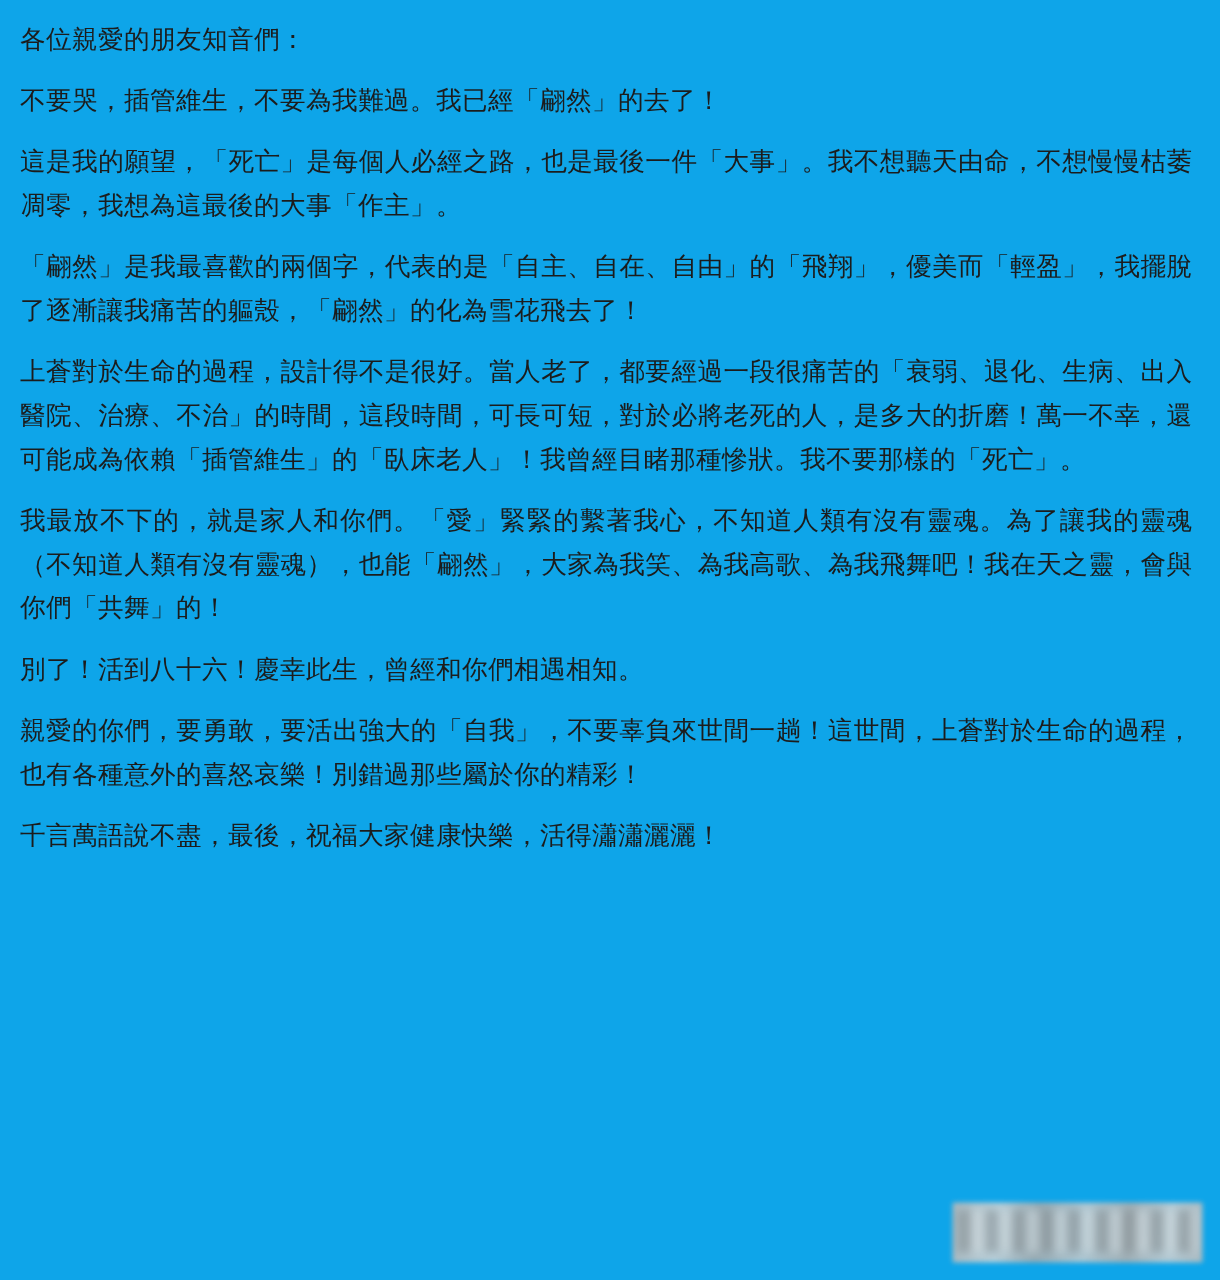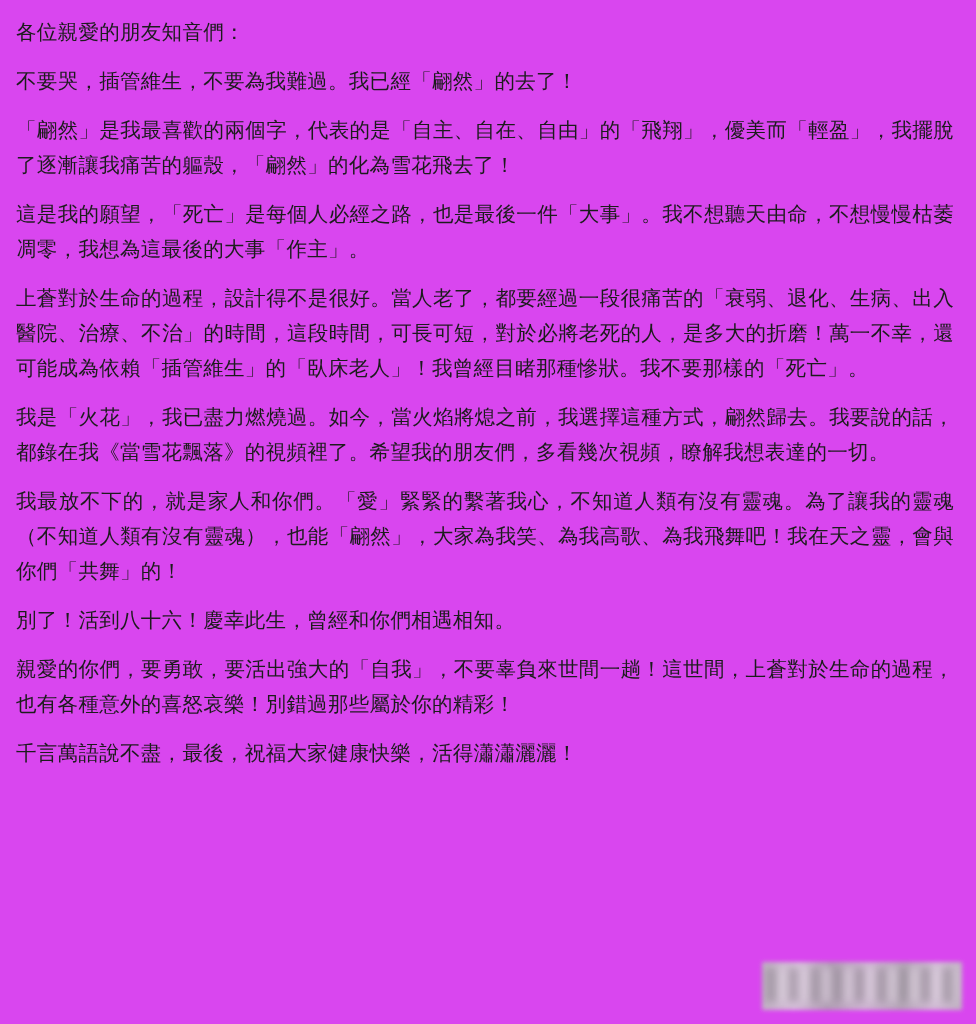--- a/index.html
+++ b/index.html
@@ -11,21 +11,21 @@
     width: 976px;
     height: 1024px;
     overflow: hidden;
     font-family: "Liberation Sans", "DejaVu Sans", sans-serif;
     color: #1c1c1c;
   }
   .page {
     position: relative;
     width: 976px;
     height: 1024px;
-    background: #d946ef;
+    background: #0ea5e9;
     box-sizing: border-box;
     padding: 14px 22px 0 16px;
   }
   .letter {
     display: block;
   }
   .para {
     font-size: 20.5px;
     line-height: 35px;
     letter-spacing: 0.3px;
@@ -65,24 +65,23 @@
     filter: blur(3px);
   }
 </style>
 </head>
 <body>
 
 <div class="page">
   <article class="letter">
     <p class="para">各位親愛的朋友知音們：</p>
     <p class="para">不要哭，插管維生，不要為我難過。我已經「翩然」的去了！</p>
+    <p class="para">這是我的願望，「死亡」是每個人必經之路，也是最後一件「大事」。我不想聽天由命，不想慢慢枯萎凋零，我想為這最後的大事「作主」。</p>
     <p class="para">「翩然」是我最喜歡的兩個字，代表的是「自主、自在、自由」的「飛翔」，優美而「輕盈」，我擺脫了逐漸讓我痛苦的軀殼，「翩然」的化為雪花飛去了！</p>
-    <p class="para">這是我的願望，「死亡」是每個人必經之路，也是最後一件「大事」。我不想聽天由命，不想慢慢枯萎凋零，我想為這最後的大事「作主」。</p>
     <p class="para">上蒼對於生命的過程，設計得不是很好。當人老了，都要經過一段很痛苦的「衰弱、退化、生病、出入醫院、治療、不治」的時間，這段時間，可長可短，對於必將老死的人，是多大的折磨！萬一不幸，還可能成為依賴「插管維生」的「臥床老人」！我曾經目睹那種慘狀。我不要那樣的「死亡」。</p>
-    <p class="para">我是「火花」，我已盡力燃燒過。如今，當火焰將熄之前，我選擇這種方式，翩然歸去。我要說的話，都錄在我《當雪花飄落》的視頻裡了。希望我的朋友們，多看幾次視頻，瞭解我想表達的一切。</p>
     <p class="para">我最放不下的，就是家人和你們。「愛」緊緊的繫著我心，不知道人類有沒有靈魂。為了讓我的靈魂（不知道人類有沒有靈魂），也能「翩然」，大家為我笑、為我高歌、為我飛舞吧！我在天之靈，會與你們「共舞」的！</p>
     <p class="para">別了！活到八十六！慶幸此生，曾經和你們相遇相知。</p>
     <p class="para">親愛的你們，要勇敢，要活出強大的「自我」，不要辜負來世間一趟！這世間，上蒼對於生命的過程，也有各種意外的喜怒哀樂！別錯過那些屬於你的精彩！</p>
     <p class="para tight">千言萬語說不盡，最後，祝福大家健康快樂，活得瀟瀟灑灑！</p>
 
   </article>
 
   <div class="redaction"></div>
 </div>
 

